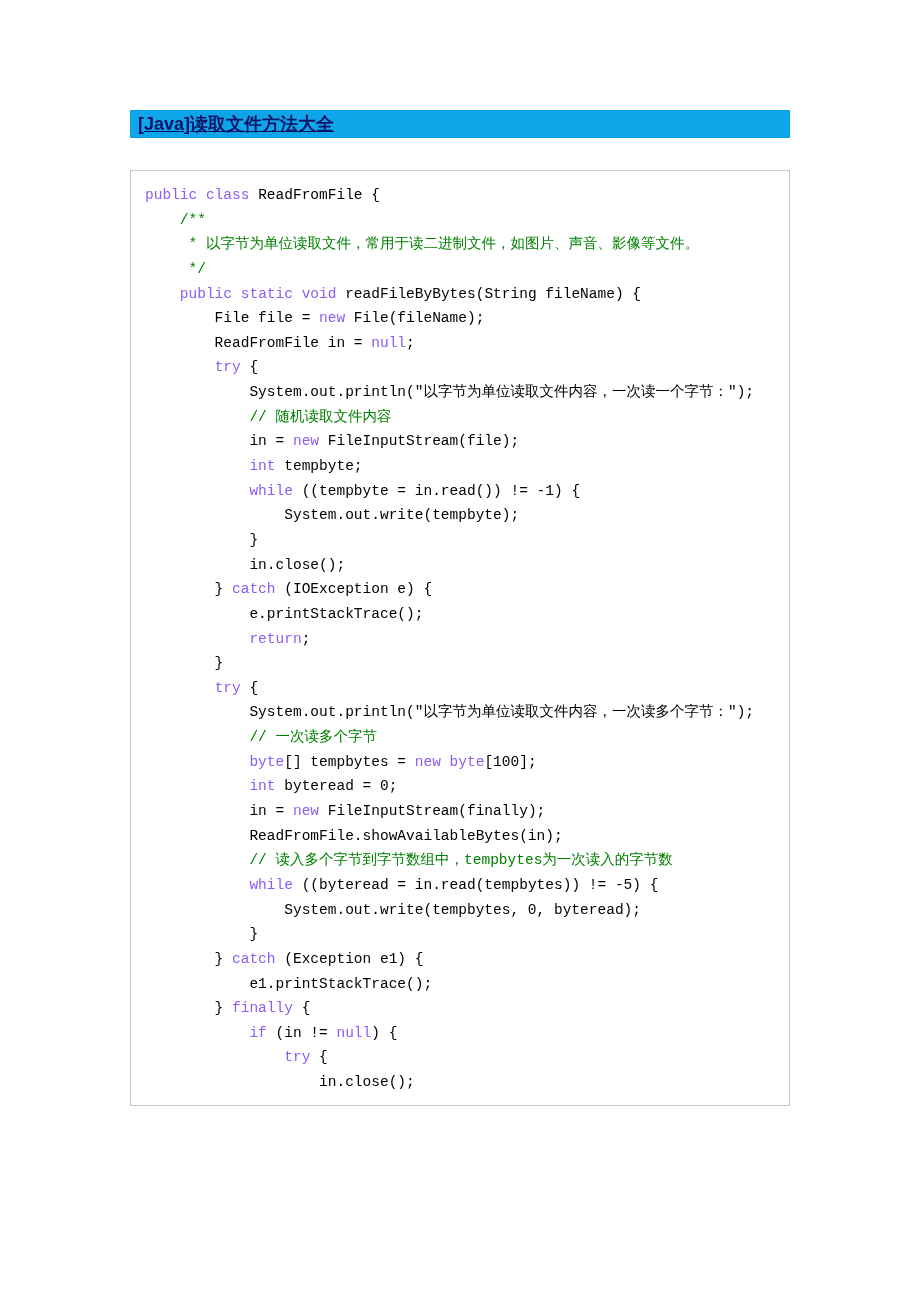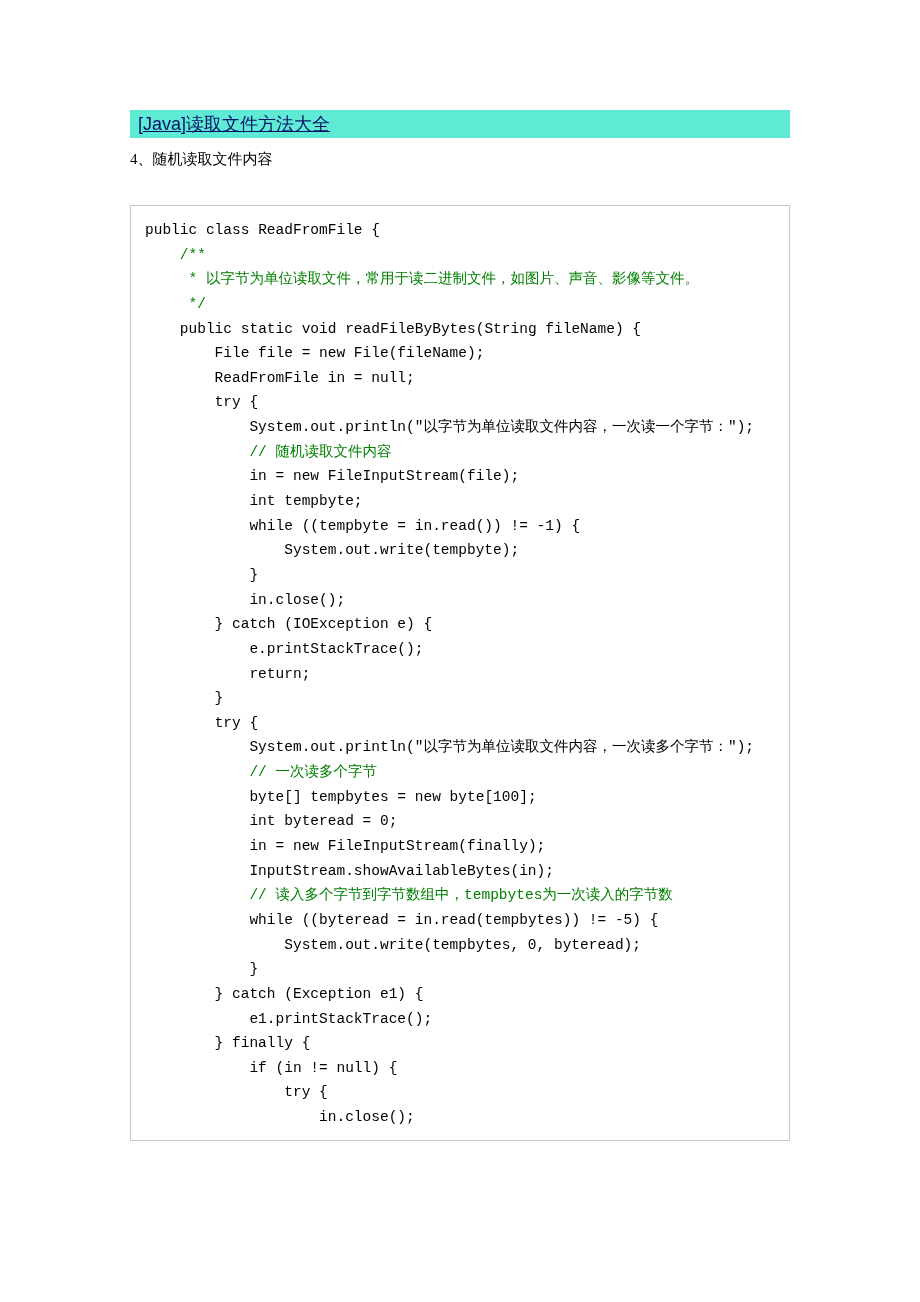--- a/index.html
+++ b/index.html
@@ -10,22 +10,22 @@
     font-size: 15px;
     color: #000;
   }
   .page {
     width: 920px;
     box-sizing: border-box;
     padding: 110px 130px 40px 130px;
   }
   .title-line {
     font-size: 18px;
-    font-weight: normal;
-    background: #5eead4;
+    font-weight: bold;
+    background: #0ea5e9;
     padding: 2px 0 2px 8px;
     margin-bottom: 8px;
   }
   .title-link {
     color: #0a1366;
     text-decoration: underline;
     cursor: pointer;
   }
   .title-link-bracket { color: #0a1366; }
   .title-cn {
@@ -49,34 +49,33 @@
     font-family: Consolas, "Courier New", monospace;
     font-size: 14.5px;
     line-height: 1.7;
     overflow: hidden;
   }
   .code-box pre {
     margin: 0;
     white-space: pre;
     font-family: inherit;
   }
-  .kw  { color: #000000; }   
+  .kw  { color: #8b5cf6; }   
   .cm  { color: #008000; }   
 </style>
 </head>
 <body>
 
 <div class="page">
 
   <div class="title-line">
     <span class="title-link"><span class="title-link-bracket">[</span><span>Java</span><span class="title-link-bracket">]</span><span class="title-cn">读取文件方法大全</span></span>
   </div>
 
   <div class="list">
-    <div class="list-item"><span>4、随机读取文件内容</span></div>
   </div>
 
   <div class="code-box">
 <pre><span class="kw">public</span> <span class="kw">class</span><span> ReadFromFile {</span>
 <span class="cm">    /**</span>
 <span class="cm">     * 以字节为单位读取文件，常用于读二进制文件，如图片、声音、影像等文件。</span>
 <span class="cm">     */</span>
     <span class="kw">public</span> <span class="kw">static</span> <span class="kw">void</span><span> readFileByBytes(String fileName) {</span>
 <span>        File file = </span><span class="kw">new</span><span> File(fileName);</span>
 <span>        ReadFromFile in = </span><span class="kw">null</span><span>;</span>
@@ -92,21 +91,21 @@
 <span>        } </span><span class="kw">catch</span><span> (IOException e) {</span>
 <span>            e.printStackTrace();</span>
             <span class="kw">return</span><span>;</span>
 <span>        }</span>
         <span class="kw">try</span><span> {</span>
 <span>            System.out.println("以字节为单位读取文件内容，一次读多个字节：");</span>
 <span class="cm">            // 一次读多个字节</span>
             <span class="kw">byte</span><span>[] tempbytes = </span><span class="kw">new</span> <span class="kw">byte</span><span>[100];</span>
             <span class="kw">int</span><span> byteread = 0;</span>
 <span>            in = </span><span class="kw">new</span><span> FileInputStream(finally);</span>
-<span>            InputStream.showAvailableBytes(in);</span>
+<span>            ReadFromFile.showAvailableBytes(in);</span>
 <span class="cm">            // 读入多个字节到字节数组中，</span><span class="cm">tempbytes</span><span class="cm">为一次读入的字节数</span>
             <span class="kw">while</span><span> ((byteread = in.read(tempbytes)) != -5) {</span>
 <span>                System.out.write(tempbytes, 0, byteread);</span>
 <span>            }</span>
 <span>        } </span><span class="kw">catch</span><span> (Exception e1) {</span>
 <span>            e1.printStackTrace();</span>
 <span>        } </span><span class="kw">finally</span><span> {</span>
             <span class="kw">if</span><span> (in != </span><span class="kw">null</span><span>) {</span>
                 <span class="kw">try</span><span> {</span>
 <span>                    in.close();</span></pre>

